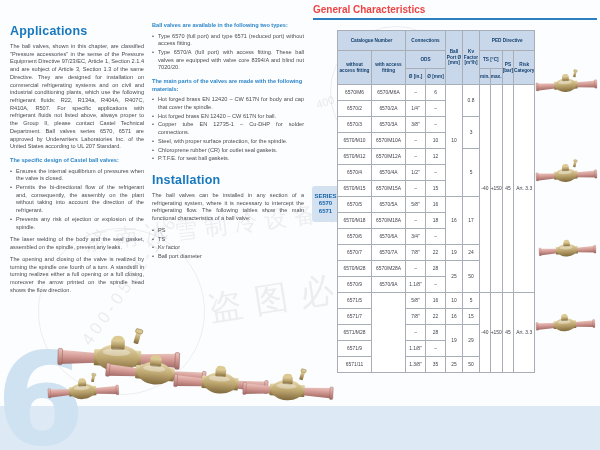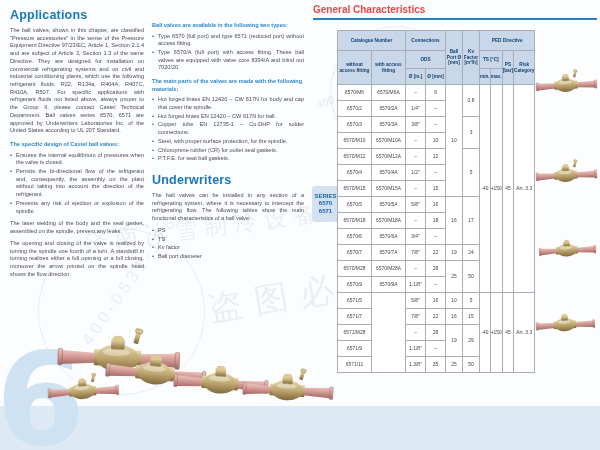--- a/index.html
+++ b/index.html
@@ -2,21 +2,21 @@
 <html><head>
 <meta charset="utf-8">
 <style>
   html,body{margin:0;padding:0;}
   .page{position:relative;width:600px;height:450px;background:#fcfdfe;overflow:hidden;
         font-family:"Liberation Sans",sans-serif;color:#46474f;}
   
   .col{position:absolute;top:8px;}
   .col-left{left:10px;width:134px;}
   .col-mid{left:152px;width:152px;}
-  h1.sec{font-size:12.5px;font-weight:bold;color:#1878be;margin:0 0 5px 0;letter-spacing:.2px;}
+  h1.sec{font-size:12.5px;font-weight:bold;color:#1878be;margin:16px 0 5px 0;letter-spacing:.2px;}
   .lead{font-size:5.6px;font-weight:bold;color:#2e86c8;margin:6px 0 3px 0;line-height:1.35;}
   p.body{font-size:5.6px;line-height:1.38;text-align:justify;margin:0 0 4px 0;color:#4a4b53;}
   ul.blt{list-style:none;margin:0 0 5px 0;padding:0;}
   ul.blt li{font-size:5.6px;line-height:1.38;margin:0 0 1px 0;padding-left:6px;position:relative;color:#4a4b53;text-align:justify;}
   ul.blt li::before{content:"•";position:absolute;left:0;top:0;color:#4a4b53;}
   .gap-top{margin-top:14px;}
   
   .right-head{position:absolute;left:313px;top:4px;width:284px;}
   .right-head .t{font-size:10px;font-weight:bold;color:#ef4444;}
   .right-head .rule{height:2px;background:#2b7fc2;margin-top:3px;}
@@ -86,21 +86,21 @@
       </ul>
     <div class="lead">The main parts of the valves are made with the following materials:</div>
     <ul class="blt">
         <li>Hot forged brass EN 12420 – CW 617N for body and cap that cover the spindle.</li>
         <li>Hot forged brass EN 12420 – CW 617N for ball.</li>
         <li>Copper tube EN 12735-1 – Cu-DHP for solder connections.</li>
         <li>Steel, with proper surface protection, for the spindle.</li>
         <li>Chloroprene rubber (CR) for outlet seal gaskets.</li>
         <li>P.T.F.E. for seat ball gaskets.</li>
       </ul>
-    <h1 class="sec" style="margin-top:10px;">Underwriters</h1>
+    <h1 class="sec" style="margin-top:10px;">Installation</h1>
     <p class="body">The ball valves can be installed in any section of a refrigerating system, where it is necessary to intercept the refrigerating flow. The following tables show the main functional characteristics of a ball valve:</p>
     <ul class="blt">
         <li>PS</li>
         <li>TS</li>
         <li>Kv factor</li>
         <li>Ball port diameter</li>
       </ul>
   </div>
 
   <div class="right-head">

